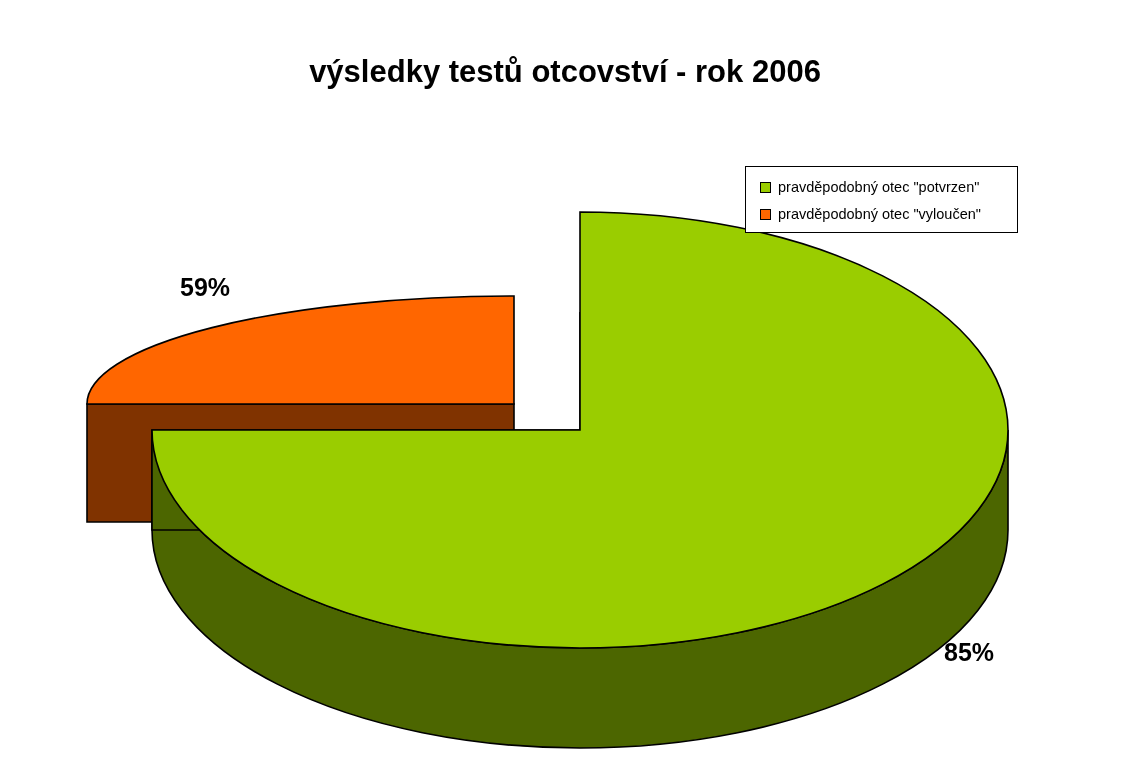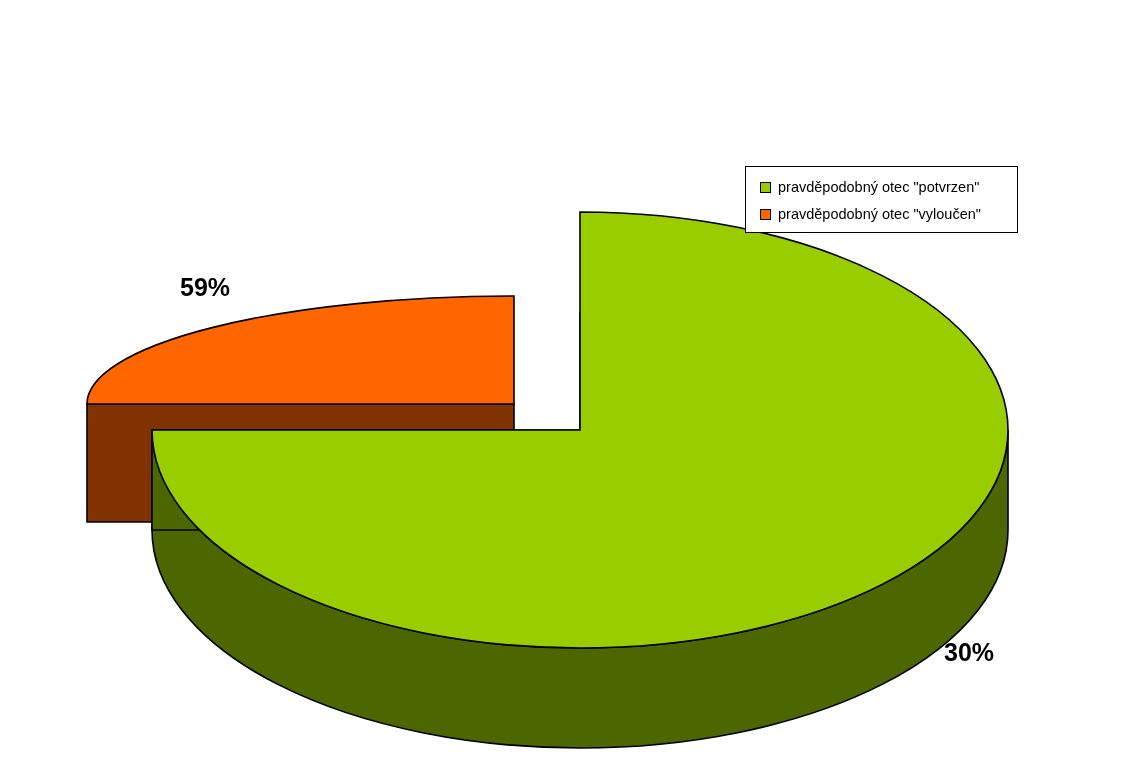--- a/index.html
+++ b/index.html
@@ -73,20 +73,21 @@
     white-space: nowrap;
   }
   #pct-orange { left: 180px; top: 273px; }
   #pct-green  { left: 944px; top: 638px; }
 </style>
 </head>
 <body>
 
 <div id="canvas">
 
+  <div id="chart-title">výsledky testů otcovství - rok 2006</div>
 
   <svg id="pie-svg" width="1130" height="782" viewBox="0 0 1130 782">
 
     <path d="M 87,404 L 87,522 L 152,522 L 152,438 L 514,438 L 514,404 Z" fill="#803300" stroke="#000000" stroke-width="1.6"></path>
 
     <path d="M 514,404 L 87,404 A 427,108 0 0 1 514,296 Z" fill="#FF6600" stroke="#000000" stroke-width="1.6"></path>
 
     <path d="M 152,430 L 152,530
              A 428,218 0 0 0 1008,530
              L 1008,430
@@ -94,21 +95,21 @@
 
     <path d="M 580,430 L 580,530 L 580,312 L 580,430 Z" fill="#4C6600" stroke="#000000" stroke-width="1.6"></path>
 
     <path d="M 152,430 L 152,530 L 580,530 L 580,430 Z" fill="#4C6600" stroke="#000000" stroke-width="1.6"></path>
 
     <path d="M 580,430 L 580,212
              A 428,218 0 1 1 152,430 Z" fill="#9ACD00" stroke="#000000" stroke-width="1.6"></path>
   </svg>
 
   <div id="pct-orange" class="pct-label">59%</div>
-  <div id="pct-green" class="pct-label">30%</div>
+  <div id="pct-green" class="pct-label">85%</div>
 
   <div id="legend-box">
     <div class="legend-item">
       <span class="legend-swatch" style="background:#9ACD00"></span>
       <span class="legend-label">pravděpodobný otec "potvrzen"</span>
     </div>
     <div class="legend-item">
       <span class="legend-swatch" style="background:#FF6600"></span>
       <span class="legend-label">pravděpodobný otec "vyloučen"</span>
     </div>

